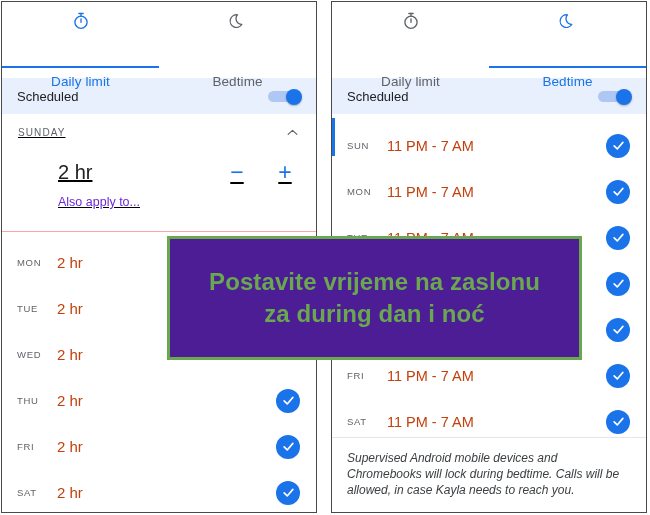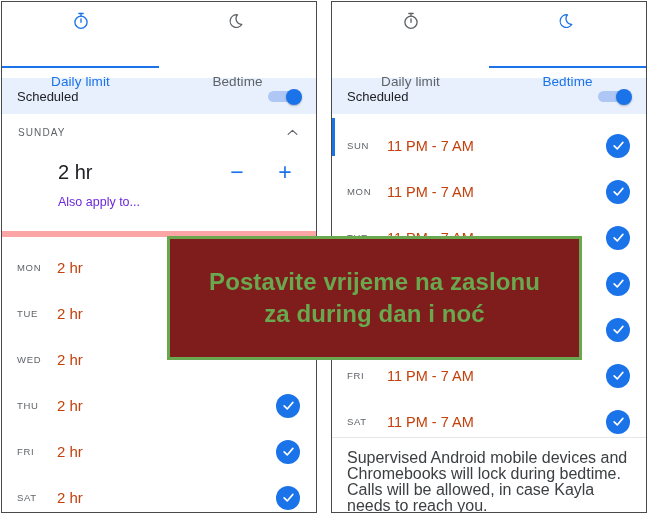--- a/index.html
+++ b/index.html
@@ -107,21 +107,22 @@
     position: absolute;
     right: 0; top: 0;
     width: 16px; height: 16px;
     border-radius: 50%;
     background: #1a73e8;
     box-shadow: 0 1px 2px rgba(0,0,0,.28);
   }
 
   
   .expanded {
-    border-bottom: 6px solid #fca5a5;
+    border-bottom: 1px solid #fca5a5;
+    text-decoration: underline;
   }
   .expanded-head {
     height: 34px;
     display: flex;
     align-items: center;
     justify-content: space-between;
     padding: 0 16px 0 16px;
   }
   .expanded-title {
     font-size: 10px;
@@ -198,33 +199,34 @@
     position: absolute;
     left: 0; top: 3px;
     width: 3px; height: 38px;
     background: #1a73e8;
   }
 
   
   .footer-note {
     border-top: 1px solid #e4e6e8;
     padding: 12px 16px 0 15px;
-    font-size: 16px;
+    font-size: 12px;
     line-height: 16px;
     color: #3c4043;
+    font-style: italic;
   }
 
   
   .callout {
     position: absolute;
     left: 167px;
     top: 236px;
     width: 415px;
     height: 124px;
-    background: #7f1d1d;
+    background: #4c1d95;
     border: 3px solid #6aa84f;
     box-sizing: border-box;
     display: flex;
     align-items: center;
     justify-content: center;
     text-align: center;
   }
   .callout-text {
     font-size: 24px;
     font-weight: bold;

